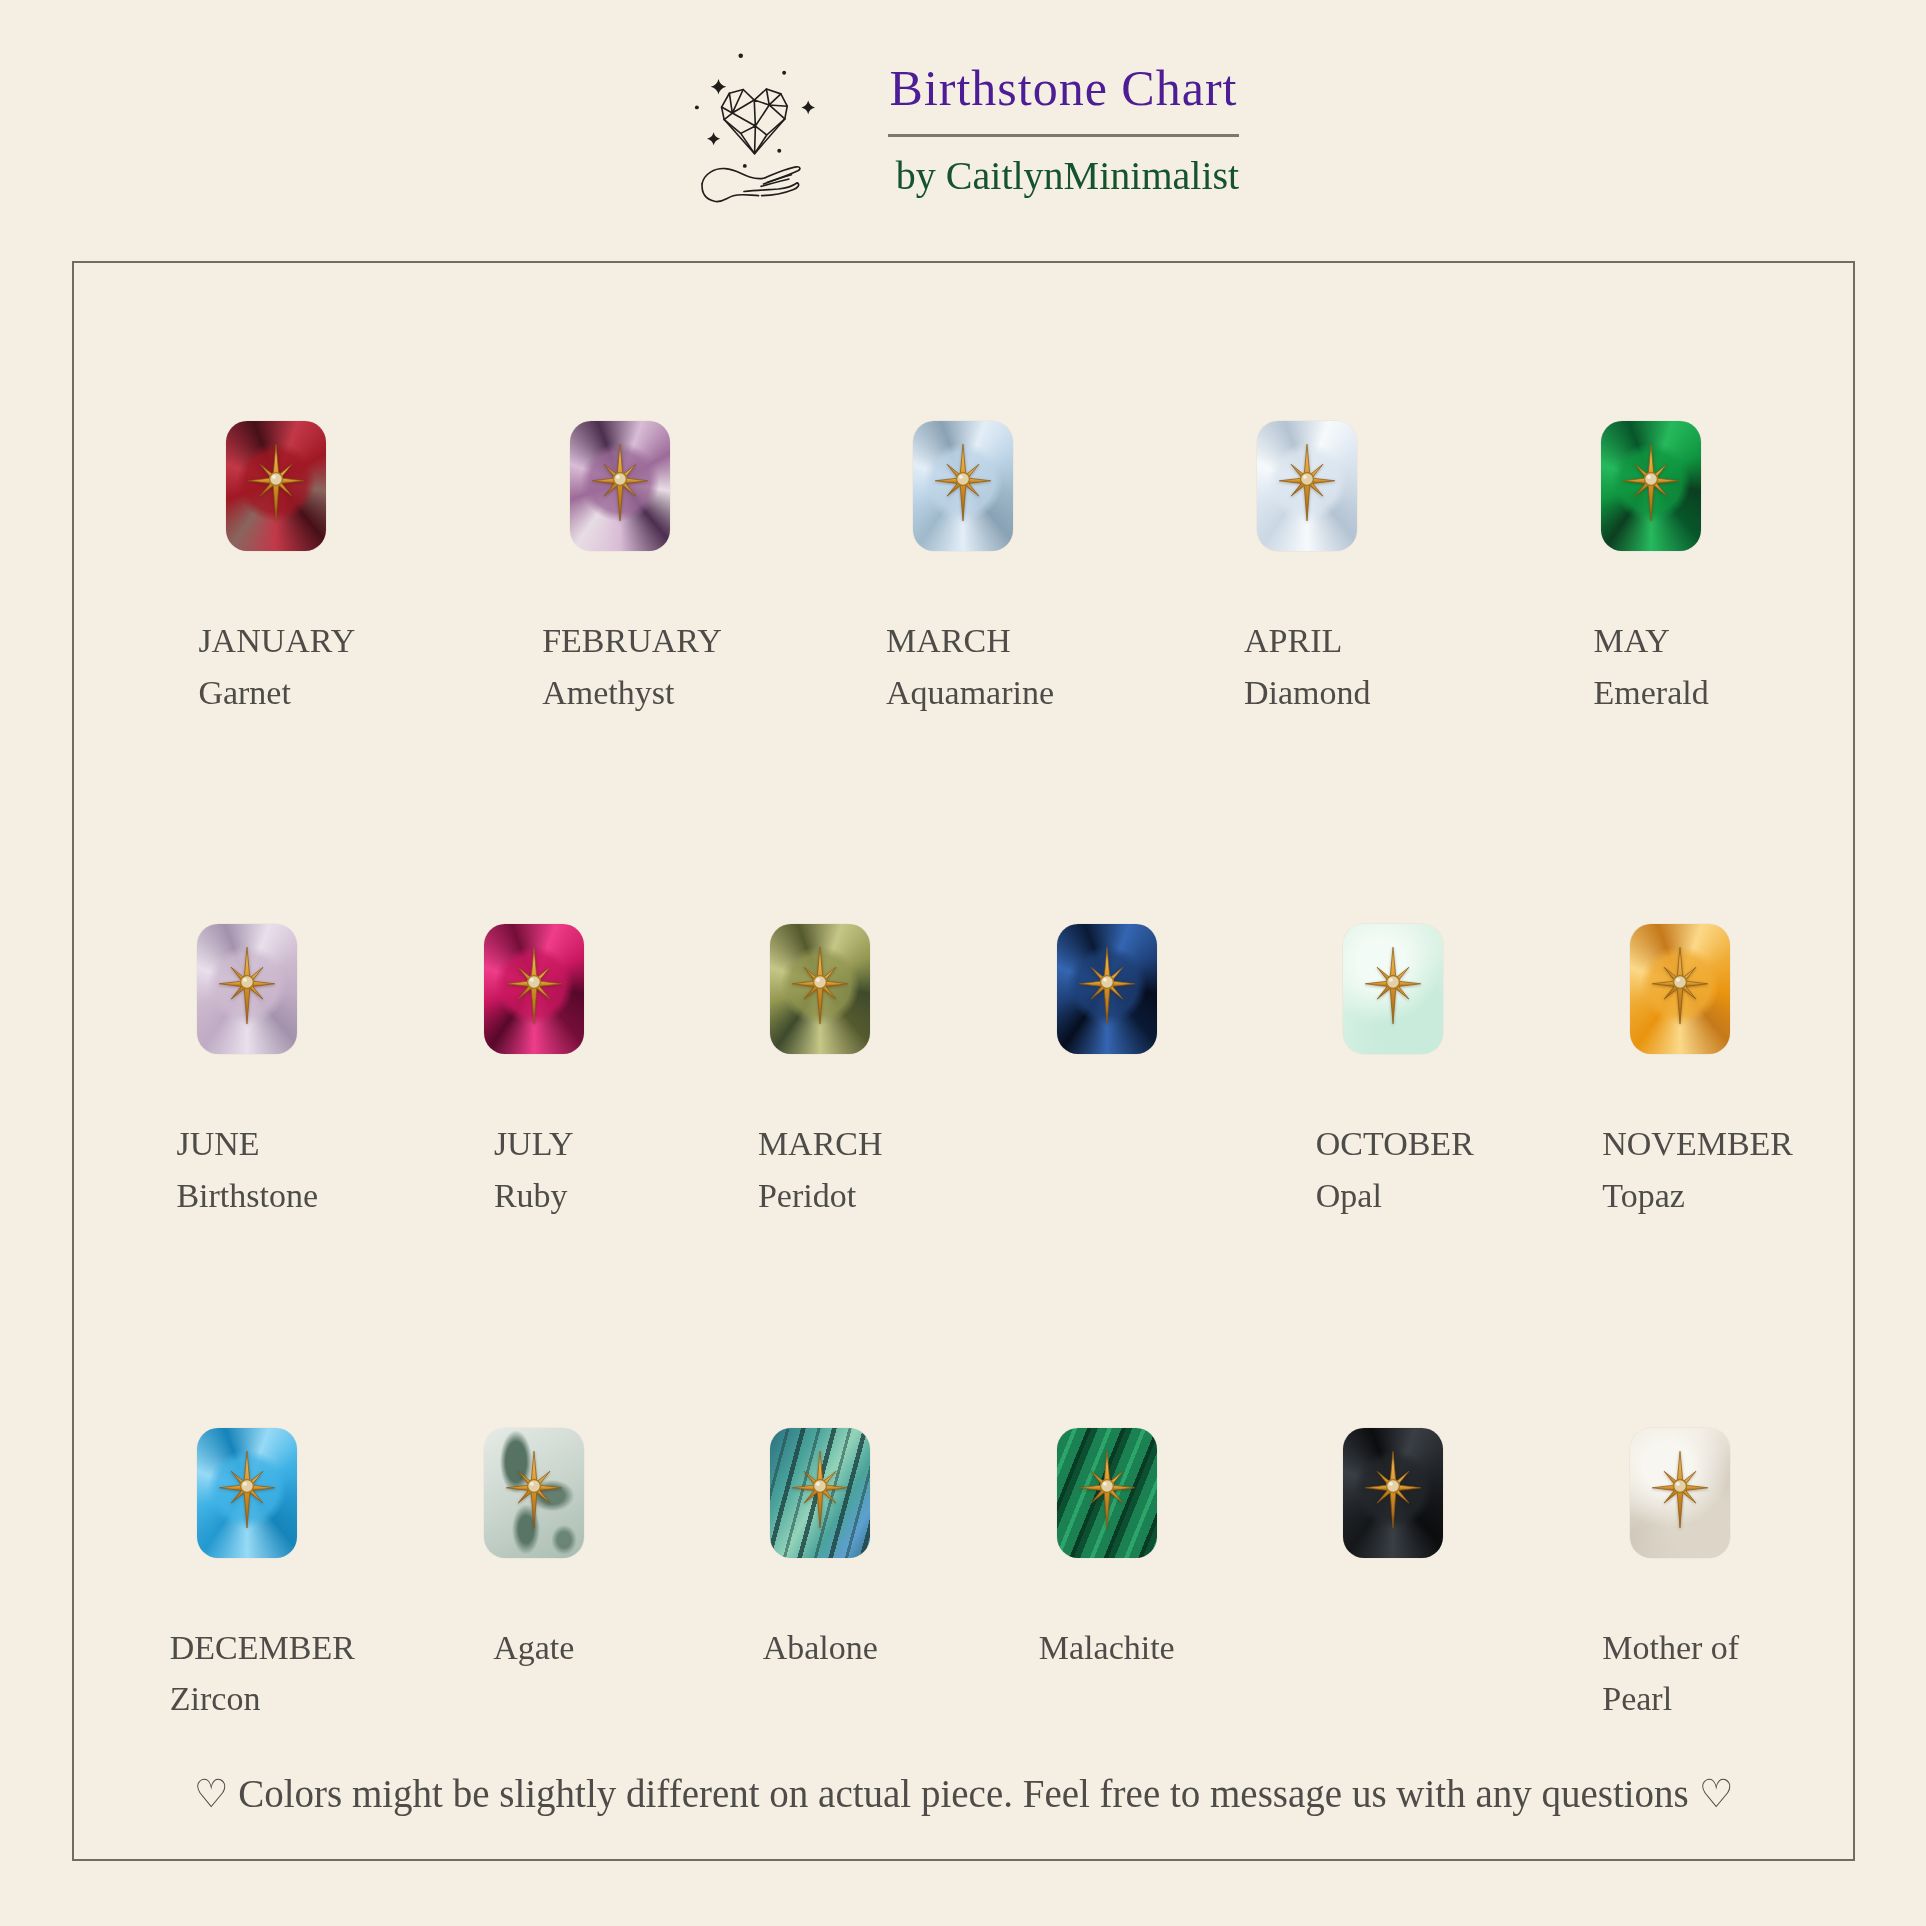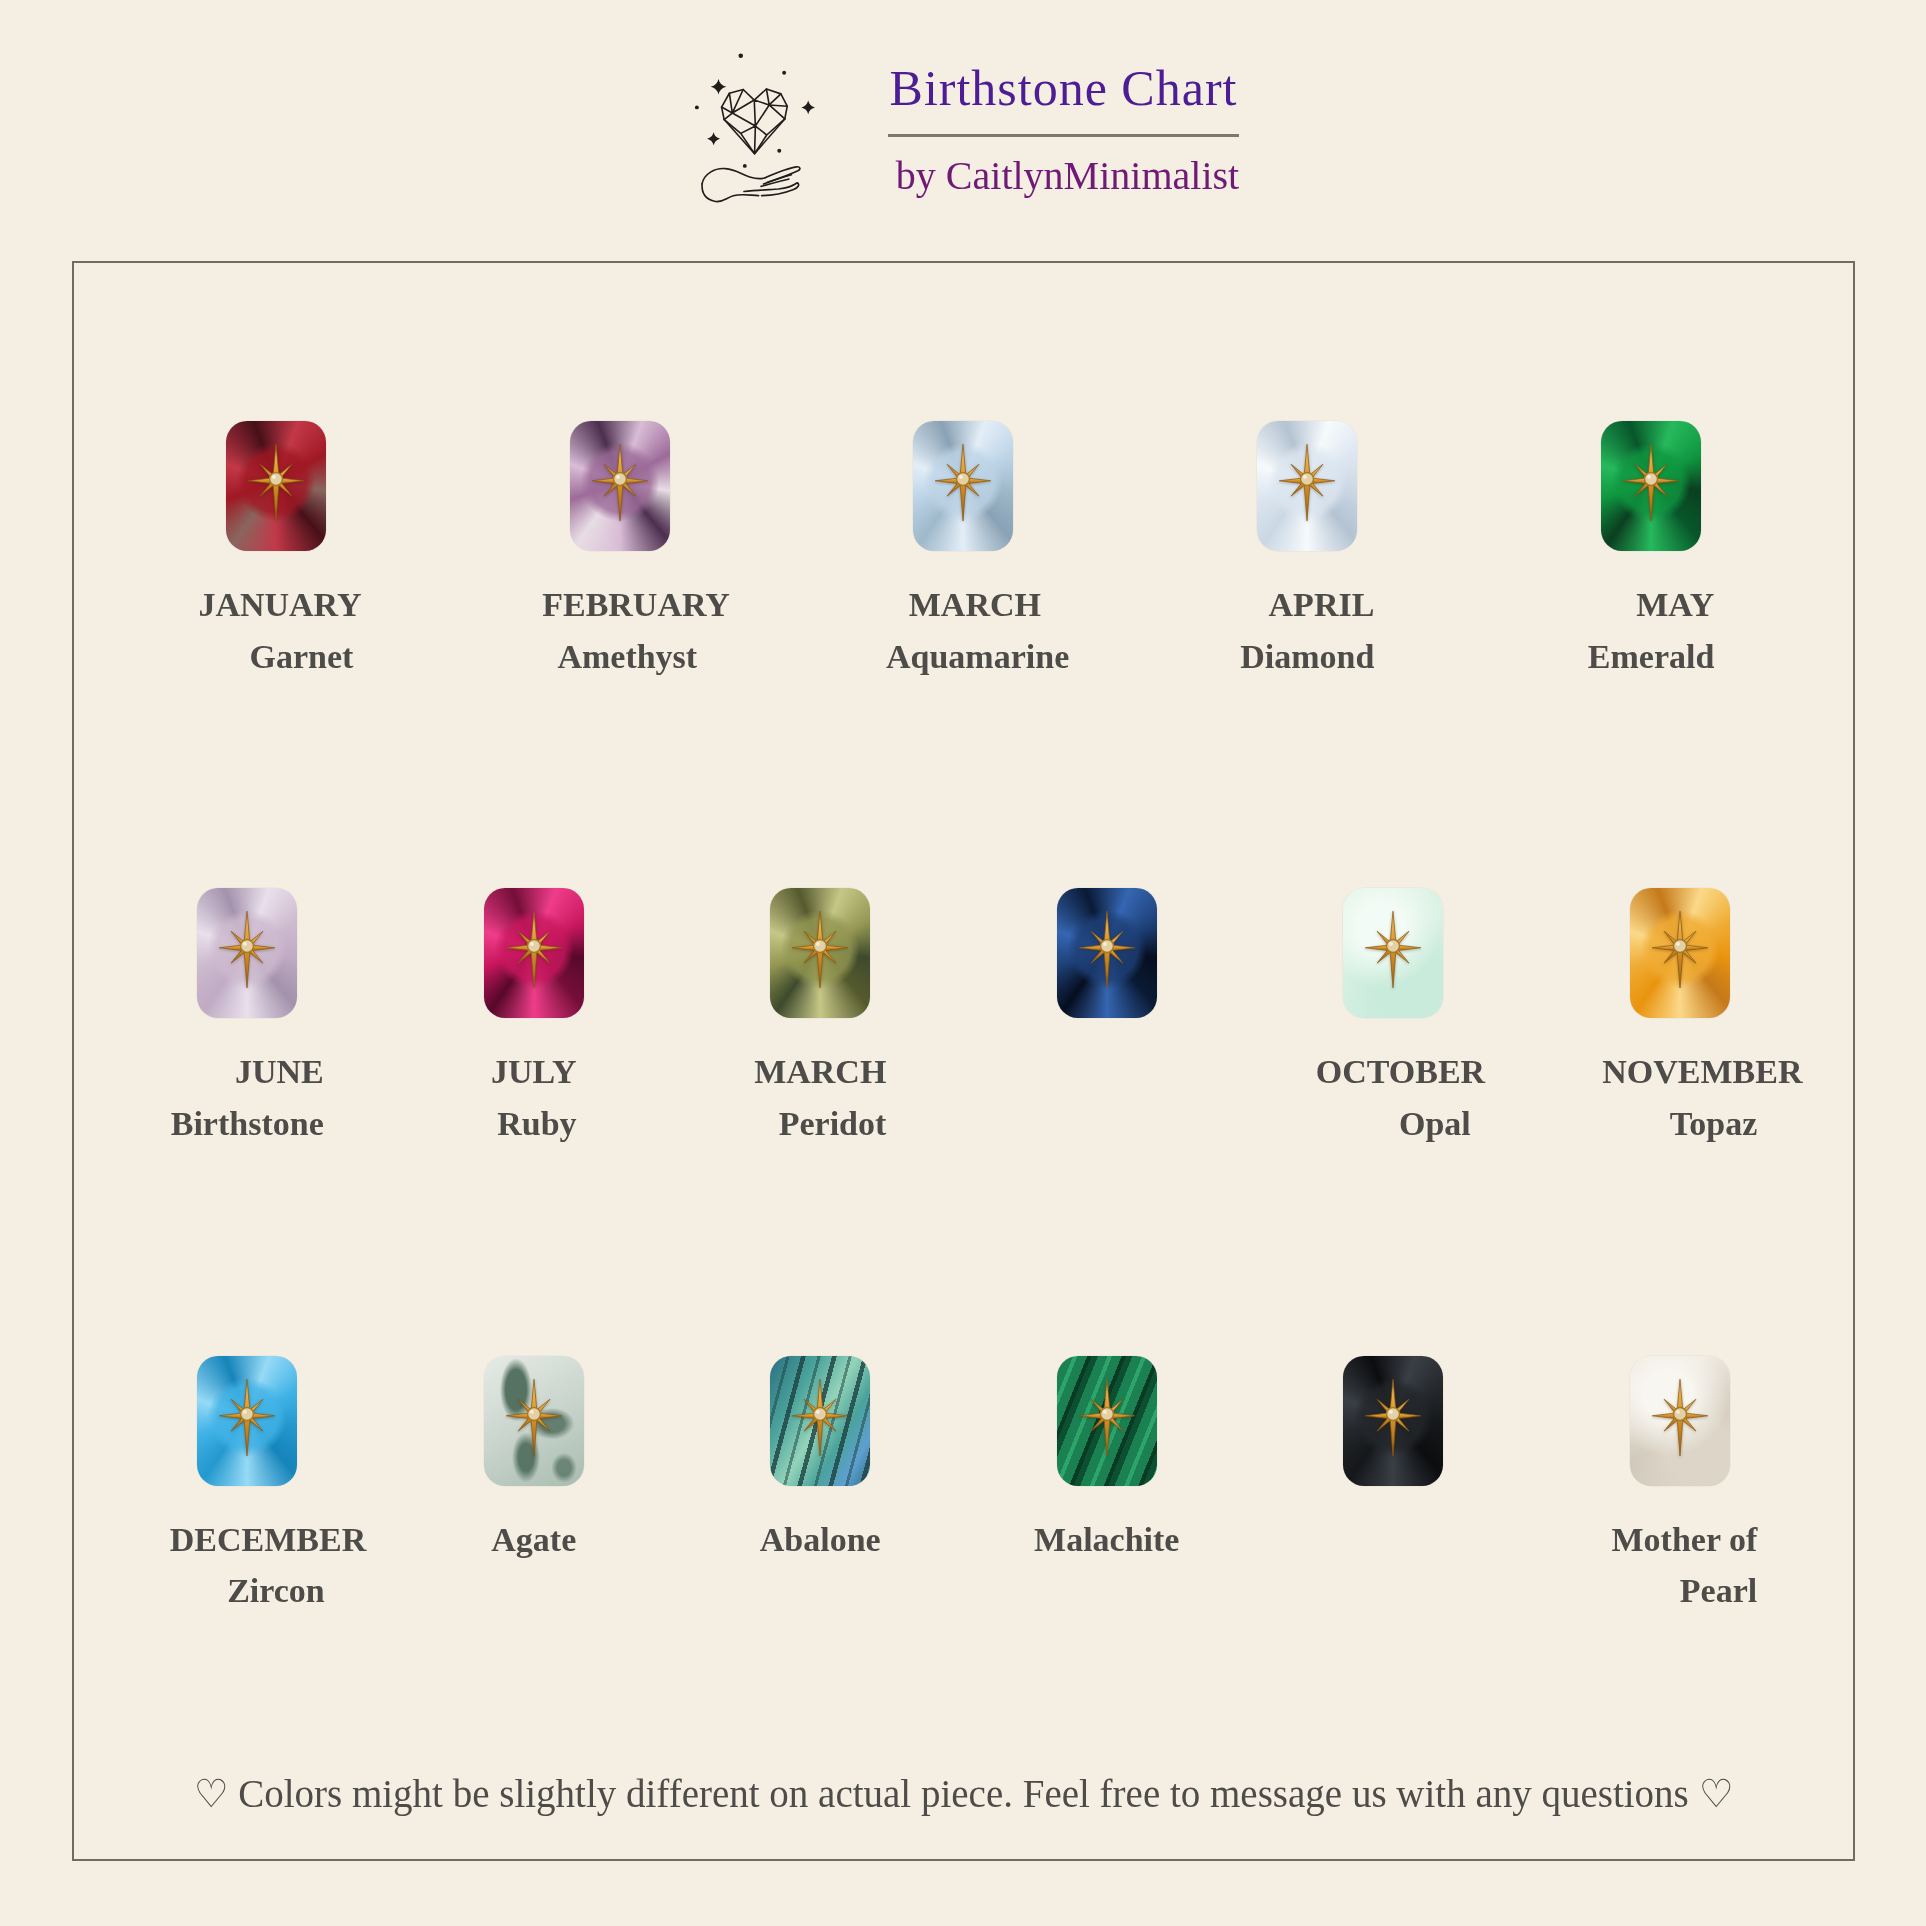--- a/index.html
+++ b/index.html
@@ -40,21 +40,21 @@
     white-space: nowrap;
   }
   .title-divider {
     width: 100%;
     height: 3px;
     background: #7b786f;
     margin: 17px 0 15px 0;
   }
   .subtitle {
     font-size: 40px;
-    color: #701a75;
+    color: #14532d;
     white-space: nowrap;
     margin-left: 8px;
   }
   
   .board {
     position: absolute;
     left: 72px;
     top: 261px;
     width: 1783px;
     height: 1600px;
@@ -86,27 +86,26 @@
   .star {
     position: absolute;
     left: 50%;
     top: 50%;
     width: 59px;
     height: 83px;
     transform: translate(-50%, -52%);
     filter: drop-shadow(0 1px 1.5px rgba(60,30,0,0.35));
   }
   .label {
-    margin-top: 28px;
+    margin-top: 64px;
     max-width: 155px;
-    text-align: right;
+    text-align: left;
     font-size: 34px;
     line-height: 1.52;
     color: #4e4c48;
-    font-weight: bold;
   }
   
   .footer-note {
     margin-top: auto;
     text-align: center;
     font-size: 39px;
     color: #4e4c48;
   }
 </style>
 </head>

